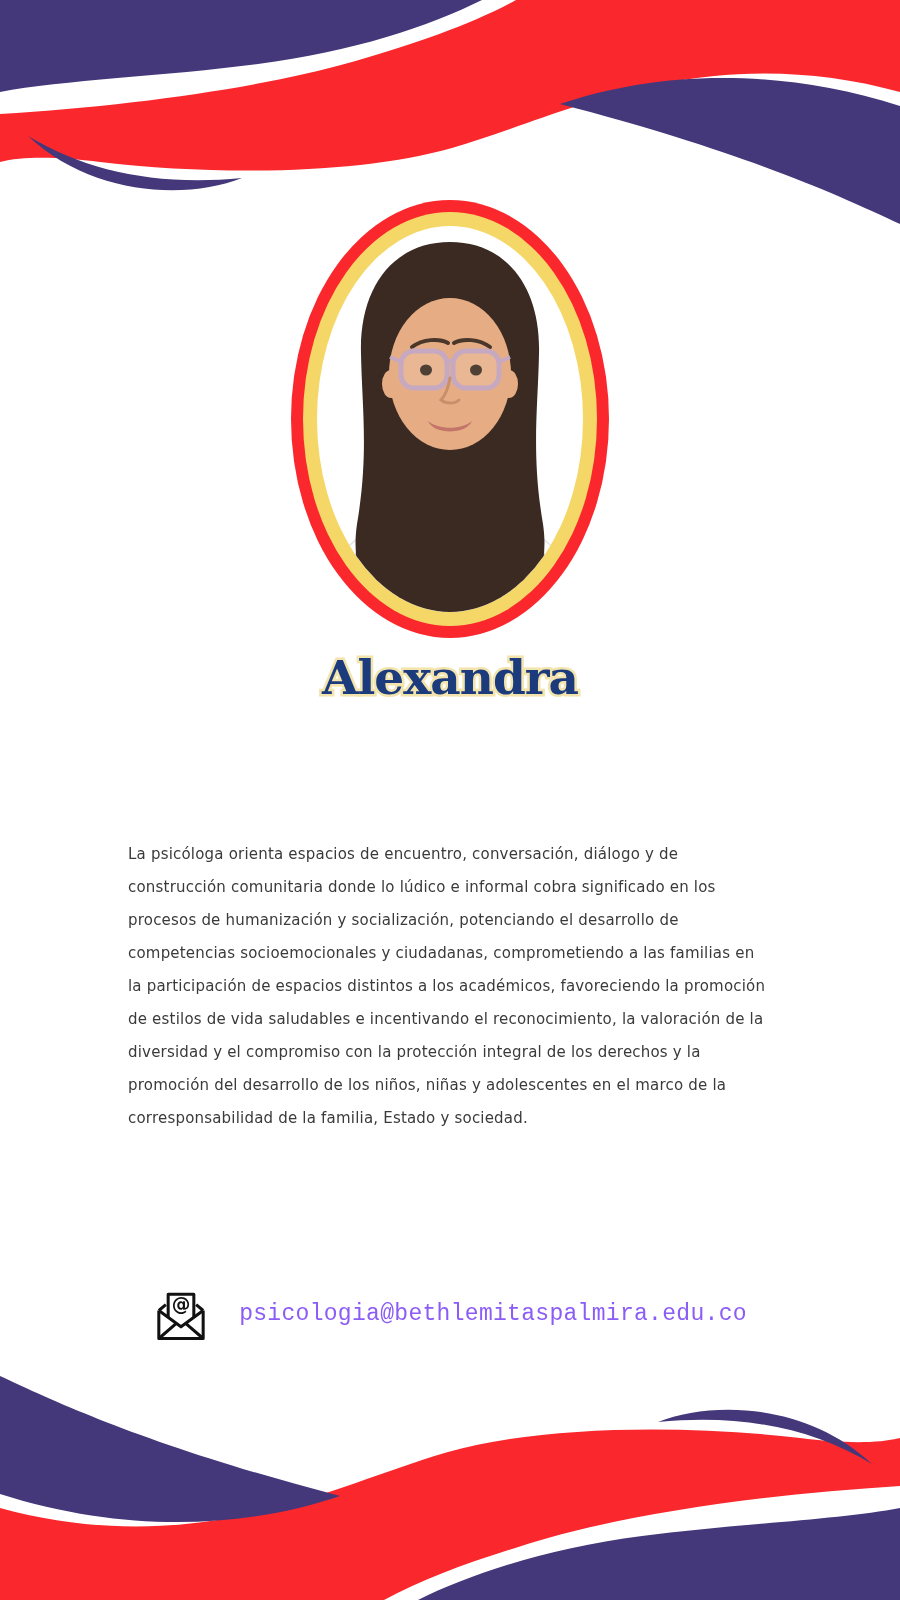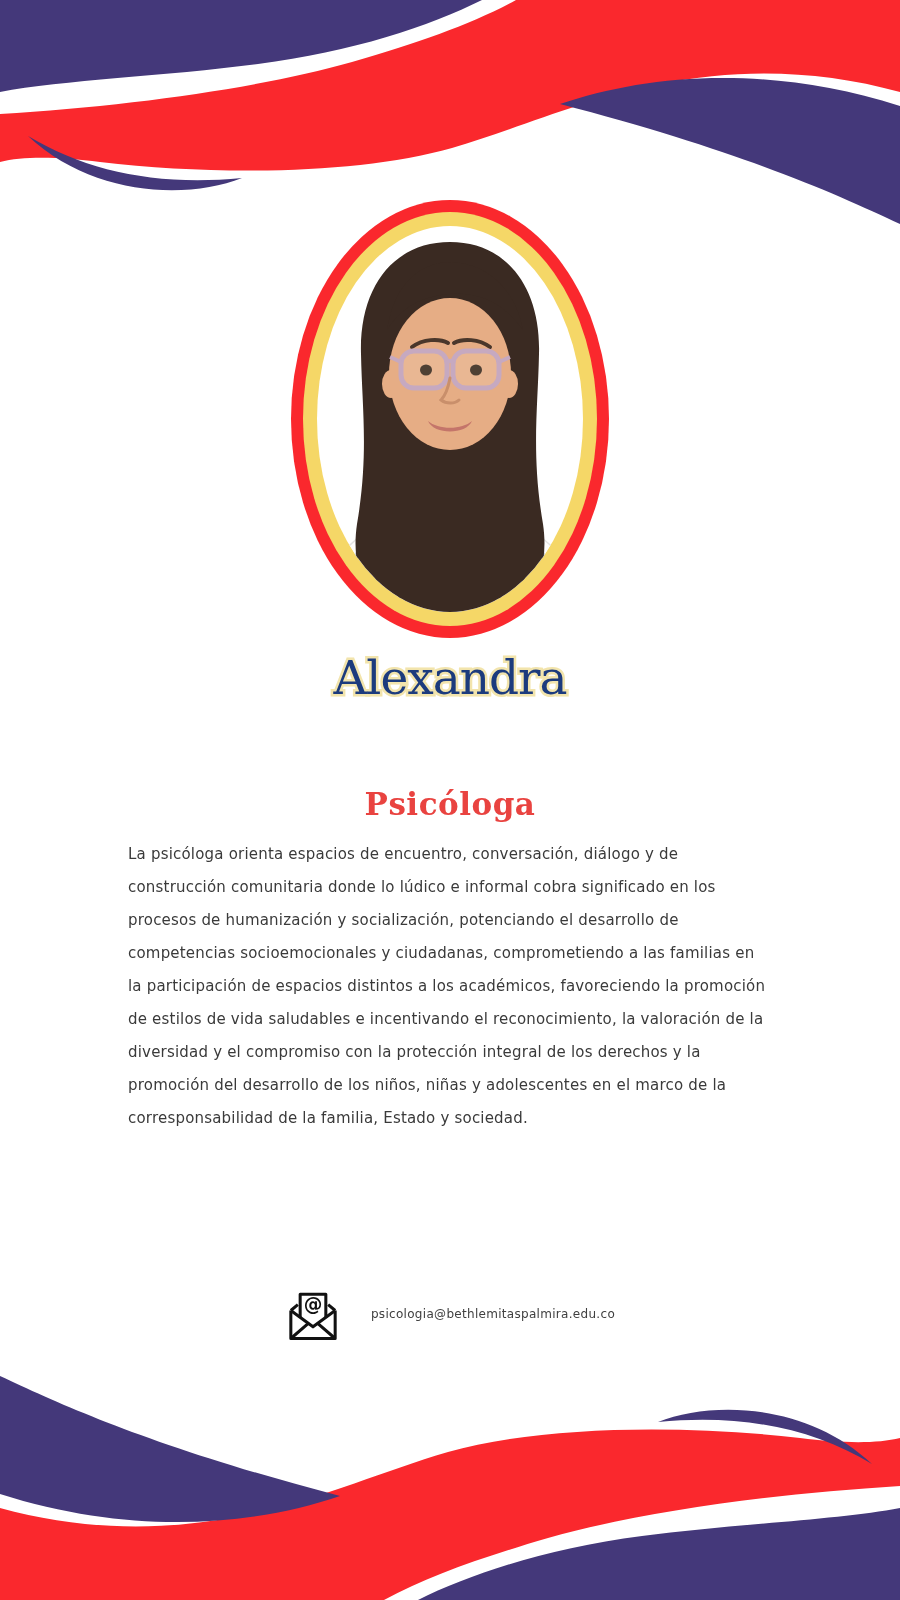--- a/index.html
+++ b/index.html
@@ -43,21 +43,21 @@
     width:266px;height:386px;border-radius:50%;
     background:#ffffff;overflow:hidden;
     display:flex;align-items:flex-end;justify-content:center;
   }
   .portrait-photo svg{width:266px;height:386px;display:block;}
 
   .name-block{
     position:absolute;top:652px;left:0;width:900px;
     text-align:center;
     font-family:"DejaVu Serif","Liberation Serif",serif;
-    font-weight:normal;
+    font-weight:bold;
     color:var(--name-navy);
     font-size:47px;
     line-height:1.12;
     letter-spacing:-1px;
     -webkit-text-stroke:5px var(--name-outline);
     paint-order:stroke fill;
   }
   .name-block .line{display:block;}
 
   .role{
@@ -79,21 +79,21 @@
     letter-spacing:0.2px;
   }
 
   .email-row{
     position:absolute;top:1286px;left:0;width:900px;
     display:flex;align-items:center;justify-content:center;
     gap:30px;
   }
   .email-icon{width:56px;height:56px;flex:0 0 auto;}
   .email-text{
-    font-size:12px;color:#404040;letter-spacing:0.3px;
+    font-size:23px;color:#8b5cf6;letter-spacing:0.3px;font-family:Liberation Mono, monospace;
   }
 </style>
 </head>
 <body>
 
 <div class="page">
 
   <svg class="deco deco-top" viewBox="0 0 900 235" preserveAspectRatio="none" aria-hidden="true">
     <path class="wave-purple" d="M0,0 L482,0 C430,26 352,52 258,64 C168,76 62,80 0,92 Z"></path>
     <path class="wave-red" d="M516,0 L900,0 L900,92 C820,70 740,68 660,84 C580,100 520,128 452,148 C360,174 220,176 100,162 C60,157 24,156 0,162 L0,114 C130,106 260,88 352,62 C420,42 472,24 516,0 Z"></path>
@@ -159,21 +159,20 @@
           <path d="M111,195 C121,204 145,204 155,195 C149,209 117,209 111,195 Z" fill="#C4756A"></path>
         </svg>
       </div>
     </div>
   </div>
 
   <h1 class="name-block">
     <span class="line">Alexandra</span>
   </h1>
 
-  <div class="role">Psicóloga</div>
 
   <p class="description">La psicóloga orienta espacios de encuentro, conversación, diálogo y de construcción comunitaria donde lo lúdico e informal cobra significado en los procesos de humanización y socialización, potenciando el desarrollo de competencias socioemocionales y ciudadanas, comprometiendo a las familias en la participación de espacios distintos a los académicos, favoreciendo la promoción de estilos de vida saludables e incentivando el reconocimiento, la valoración de la diversidad y el compromiso con la protección integral de los derechos y la promoción del desarrollo de los niños, niñas y adolescentes en el marco de la corresponsabilidad de la familia, Estado y sociedad.</p>
 
   <div class="email-row">
     <svg class="email-icon" viewBox="0 0 48 48" aria-hidden="true">
       <g fill="none" stroke="#111111" stroke-width="2.6" stroke-linejoin="round">
         <path d="M13,27 V7 H35 V27" fill="#ffffff"></path>
         <path d="M5,21 L11,16 M43,21 L37,16"></path>
         <path d="M5,21 V45 H43 V21" fill="#ffffff" fill-opacity="0"></path>
         <path d="M5,21 L24,35 L43,21"></path>

